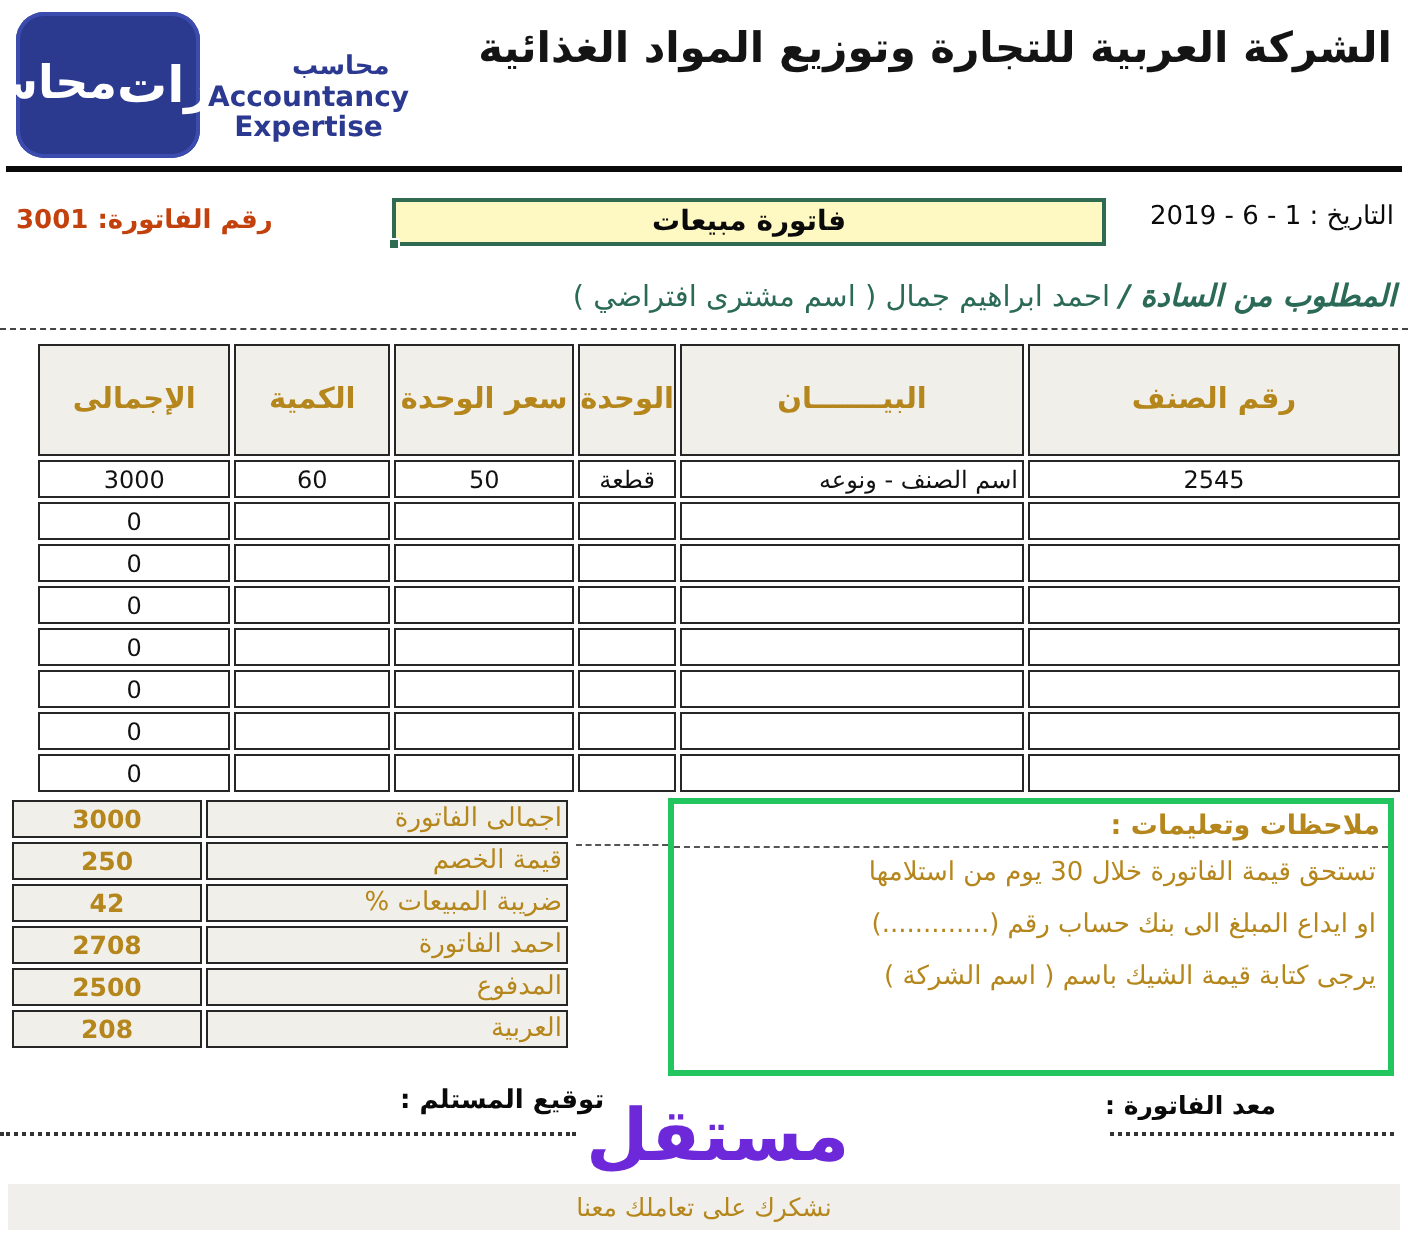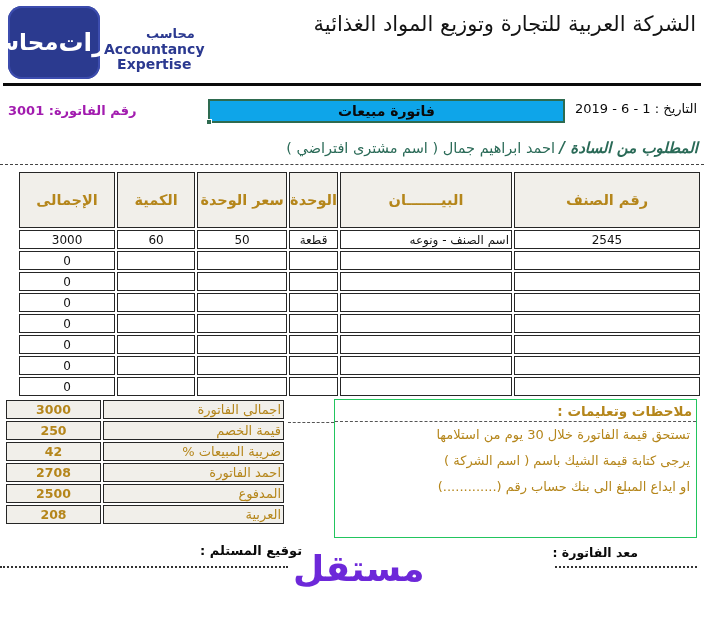--- a/index.html
+++ b/index.html
@@ -9,32 +9,32 @@
   
   .logo-badge { position:absolute; left:8px; top:6px; width:92px; height:73px;
     background:#2b3a8f; border-radius:14px; color:#fff; display:flex; flex-direction:row;
     align-items:center; justify-content:center; font-weight:bold; line-height:1.02;
     box-shadow:inset 0 0 0 2px #3c4cae; }
   .logo-badge .l1 { font-size:25px; }
   .logo-badge .l2 { font-size:23px; }
   .lockup-ar { position:absolute; left:146px; top:26px; color:#2b3990; font-size:13px; font-weight:bold; }
   .lockup-en { position:absolute; left:104px; top:42px; color:#2b3990; font-weight:bold;
     font-size:14px; line-height:15px; direction:ltr; text-align:center; }
-  .company-title { position:absolute; right:8px; top:12px; font-size:21px; font-weight:normal; color:#141414; }
+  .company-title { position:absolute; right:8px; top:12px; font-size:21px; font-weight:bold; color:#141414; }
   .head-rule { position:absolute; left:3px; right:3px; top:83px; height:3px;
     border-top:2px solid #0a0a0a; border-bottom:1px solid #0a0a0a; }
 
   
   .date-label { position:absolute; right:7px; top:101px; font-size:13px; font-weight:normal; color:#0a0a0a; }
-  .doc-box { position:absolute; left:208px; top:99px; width:357px; height:24px;
-    background:#0ea5e9; border:2px solid #2e6b50; text-align:center;
+  .doc-box { position:absolute; left:196px; top:99px; width:357px; height:24px;
+    background:#fef9c3; border:2px solid #2e6b50; text-align:center;
     font-weight:bold; font-size:14px; line-height:20px; color:#0a0a0a; }
   .doc-box .handle { position:absolute; left:-4px; bottom:-4px; width:6px; height:6px;
     background:#2e6b50; border:1px solid #fff; }
-  .invoice-no { position:absolute; left:8px; top:103px; font-size:13px; font-weight:bold; color:#a21caf;text-align:center; }
+  .invoice-no { position:absolute; left:8px; top:103px; font-size:13px; font-weight:bold; color:#c2410c;text-align:center; }
 
   
   .buyer-line { position:absolute; right:6px; top:139px; color:#2a6a57; font-size:14.5px; }
   .buyer-line .lbl { font-weight:bold; font-style:italic; font-size:15px; }
   .buyer-dash { position:absolute; left:0; right:0; top:164px; border-top:1px dashed #444; }
 
   
   table { border-collapse:separate; border-spacing:2px; }
   .items-table { position:absolute; top:170px; right:2px; }
   .items-table td, .items-table th { border:1px solid #262626; background:#fff;
@@ -47,21 +47,21 @@
   
   .summary-table { position:absolute; left:4px; top:398px; }
   .summary-table td { border:1px solid #262626; background:#f1efea; height:19px; }
   .summary-table td.s-label { width:181px; color:#b5861b; font-size:13px;
     text-align:right; padding-right:2px; }
   .summary-table td.s-value { width:95px; color:#b5861b; font-weight:bold;
     font-size:12.5px; text-align:center; }
 
   
   .notes-box { position:absolute; left:334px; top:399px; width:363px; height:139px;
-    border:1px solid #22c55e; background:#fff; }
+    border:3px solid #22c55e; background:#fff; }
   .notes-title { text-align:right; color:#b5861b; font-weight:bold; font-size:13.5px;
     padding:3px 4px 2px 4px; border-bottom:1px dashed #555; }
   .notes-line { text-align:right; color:#b5861b; font-size:13px; line-height:26px;
     padding:0 6px; }
   .notes-dash-ext { position:absolute; left:288px; top:422px; width:46px; border-top:1px dashed #555; }
 
   
   .preparer-label { position:absolute; right:66px; top:545px; font-size:12.5px; font-weight:600; color:#0a0a0a;text-align:right; }
   .preparer-line { position:absolute; right:7px; top:566px; width:142px; border-top:2px dotted #333; }
   .receiver-label { position:absolute; left:200px; top:543px; font-size:13px; font-weight:600; color:#0a0a0a; }
@@ -210,24 +210,25 @@
     <tr>
       <td class="s-label">العربية</td>
       <td class="s-value">208</td>
     </tr>
   </tbody>
     </table>
 
   <div class="notes-box">
     <div class="notes-title">ملاحظات وتعليمات :</div>
     <div class="notes-line">تستحق قيمة الفاتورة خلال 30 يوم من استلامها</div>
+    <div class="notes-line">او ايداع المبلغ الى بنك حساب رقم (.............)</div>
     <div class="notes-line">يرجى كتابة قيمة الشيك باسم ( اسم الشركة )</div>
-    <div class="notes-line">او ايداع المبلغ الى بنك حساب رقم (.............)</div>
   </div>
   <div class="notes-dash-ext"></div>
 
   <div class="preparer-label">معد الفاتورة :</div>
   <div class="preparer-line"></div>
   <div class="receiver-label">توقيع المستلم :</div>
   <div class="receiver-line"></div>
   <div class="watermark">مستقل</div>
+  <div class="thanks-bar">نشكرك على تعاملك معنا</div>
 
 </div>
 
 </body></html>

